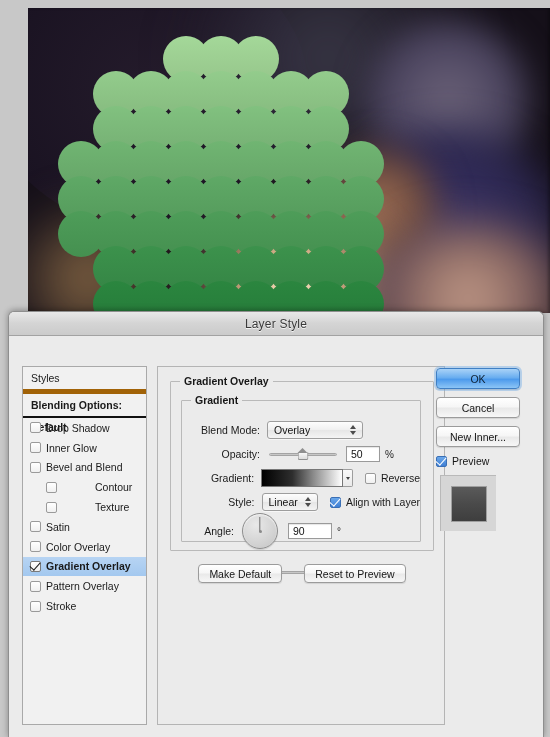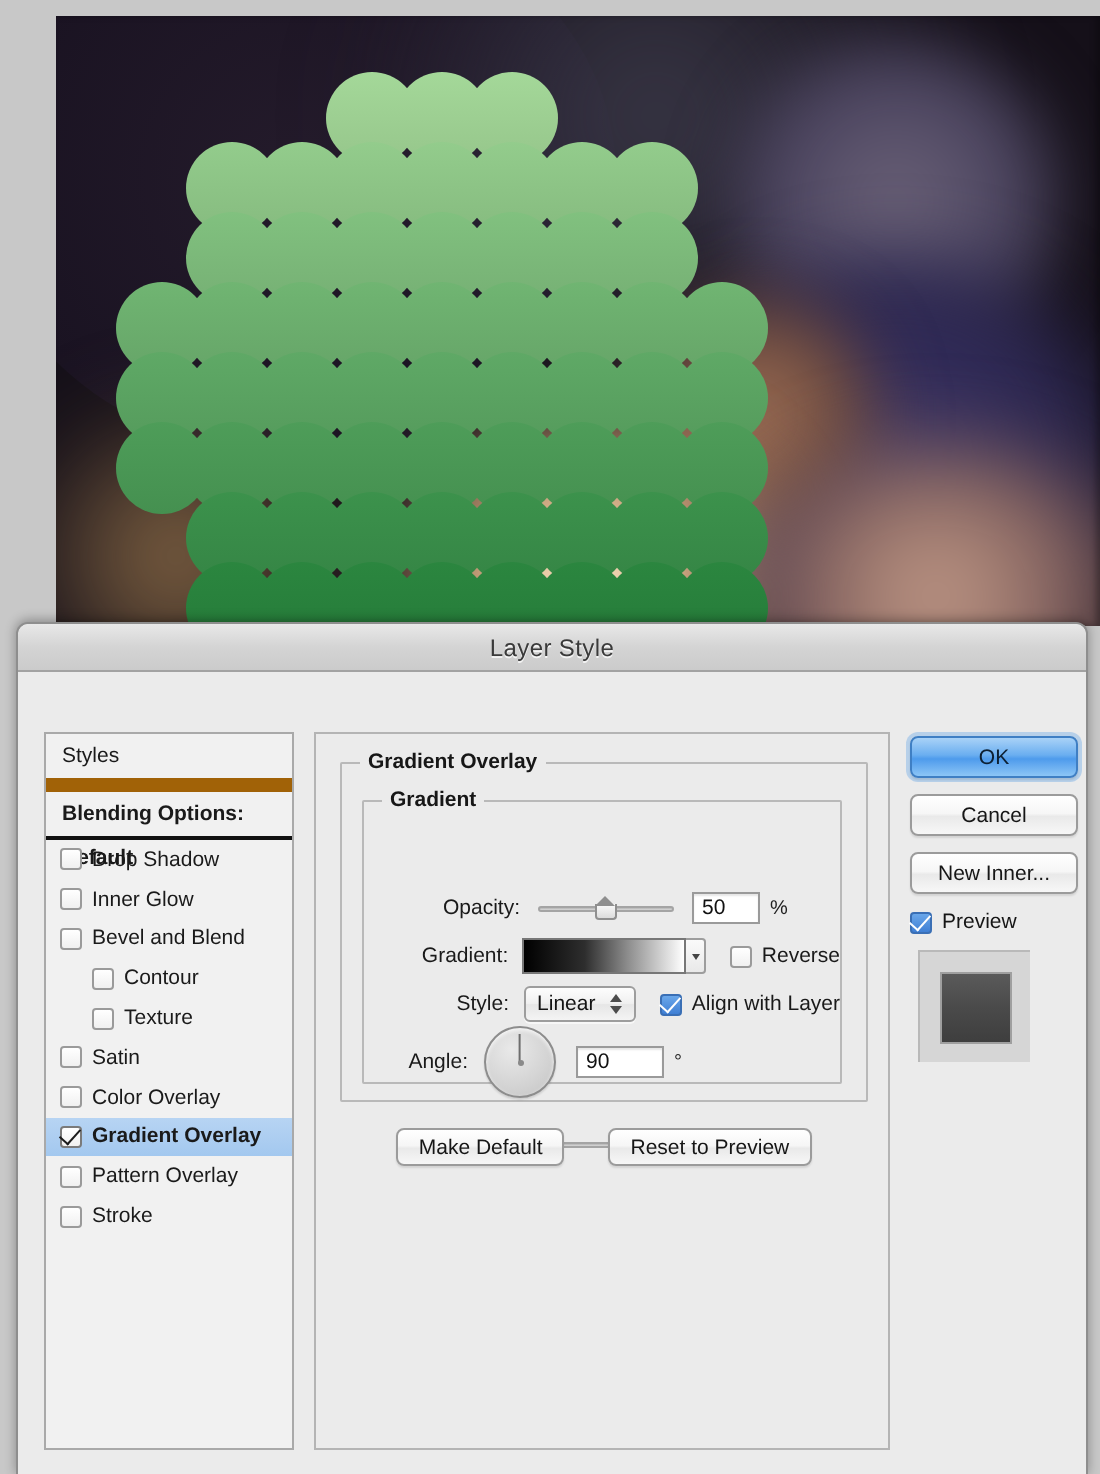--- a/index.html
+++ b/index.html
@@ -59,32 +59,32 @@
   
   .styles-col{
     position:absolute;left:13px;top:30px;width:125px;height:359px;
     background:#f1f1f1;
     border:1px solid #a9a9a9;
     box-sizing:border-box;
   }
   .styles-head{
     height:22px;line-height:22px;padding-left:8px;
     font-size:10.5px;color:#1a1a1a;
-    border-bottom:7px solid #a16207;
+    border-bottom:5px solid #a16207;
     background:#f1f1f1;
   }
   .styles-head.blend{
     font-weight:bold;border-bottom:2px solid #111;
   }
   .style-row{
     height:19.8px;display:flex;align-items:center;
     padding-left:7px;font-size:10.5px;color:#1a1a1a;
     box-sizing:border-box;
   }
-  .style-row.indent{padding-left:23px;}
+  .style-row.indent{padding-left:23px;gap:33px;}
   .style-row.selected{
     background:linear-gradient(to bottom,#b7d4f3 0%,#a3c8ef 100%);
     font-weight:bold;
   }
   .style-row .lbl{margin-left:5px;white-space:nowrap;}
 
   
   .cb{
     width:11px;height:11px;flex:0 0 11px;box-sizing:border-box;
     border:1px solid #9a9a9a;border-radius:2px;
@@ -232,21 +232,21 @@
     white-space:nowrap;
   }
   .btn.primary{
     background:linear-gradient(to bottom,#a9d2f7 0%,#6aaef0 45%,#4e9bec 55%,#8cc5f6 100%);
     border-color:#3f7fc4;
     color:#0d2033;
     box-shadow:0 0 0 2px rgba(120,175,230,.45), 0 1px 1px rgba(0,0,0,.16);
   }
 
   
-  .right-col{position:absolute;left:446px;top:32px;width:84px;}
+  .right-col{position:absolute;left:427px;top:32px;width:84px;}
   .right-col .btn{width:84px;height:21px;margin-bottom:8px;}
   .preview-row{display:flex;align-items:center;margin-top:2px;margin-bottom:8px;}
   .preview-row .lbl{font-size:10.5px;color:#151515;margin-left:5px;}
   .preview-box{
     width:56px;height:56px;box-sizing:border-box;
     background:#d6d6d6;
     border-top:1px solid #b9b9b9;border-left:1px solid #b9b9b9;
     display:flex;align-items:center;justify-content:center;
     margin-left:4px;
   }
@@ -402,20 +402,27 @@
       </div>
 
       <div class="main-panel">
 
         <div class="group" id="grp-overlay">
           <span class="g-title">Gradient Overlay</span>
 
           <div class="group" id="grp-gradient">
             <span class="g-title">Gradient</span>
 
+            <div class="field-row" style="left:0;top:20px;width:238px;">
+              <span class="f-label" style="width:78px;">Blend Mode:</span>
+              <div class="popup" style="width:96px;margin-left:7px;">
+                <span>Overlay</span>
+                <span class="arrows"></span>
+              </div>
+            </div>
 
             <div class="field-row" style="left:0;top:45px;width:238px;">
               <span class="f-label" style="width:78px;">Opacity:</span>
               <div class="slider" style="width:68px;margin-left:9px;">
                 <div class="track"></div>
                 <div class="thumb" id="opacity-thumb" style="left: 50%;"></div>
               </div>
               <div class="tfield" style="width:34px;margin-left:9px;">
                 <span>50</span>
               </div>

